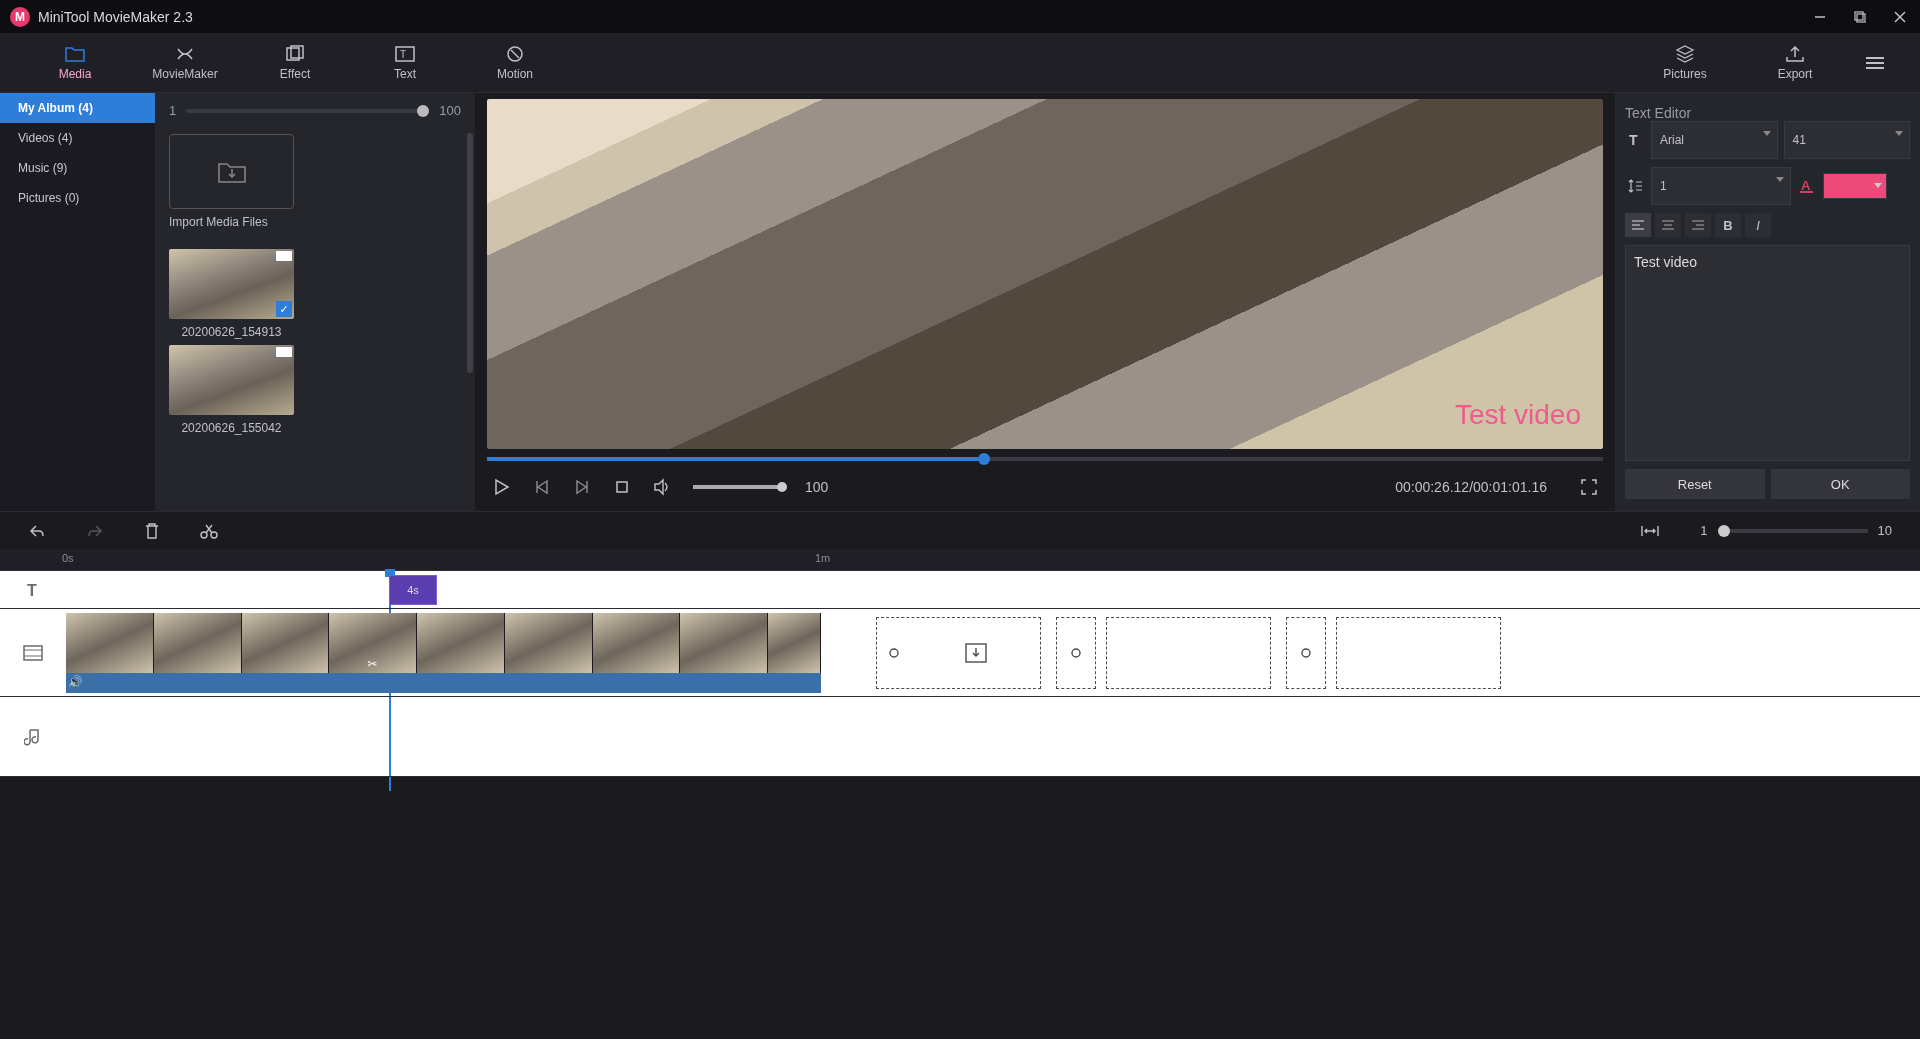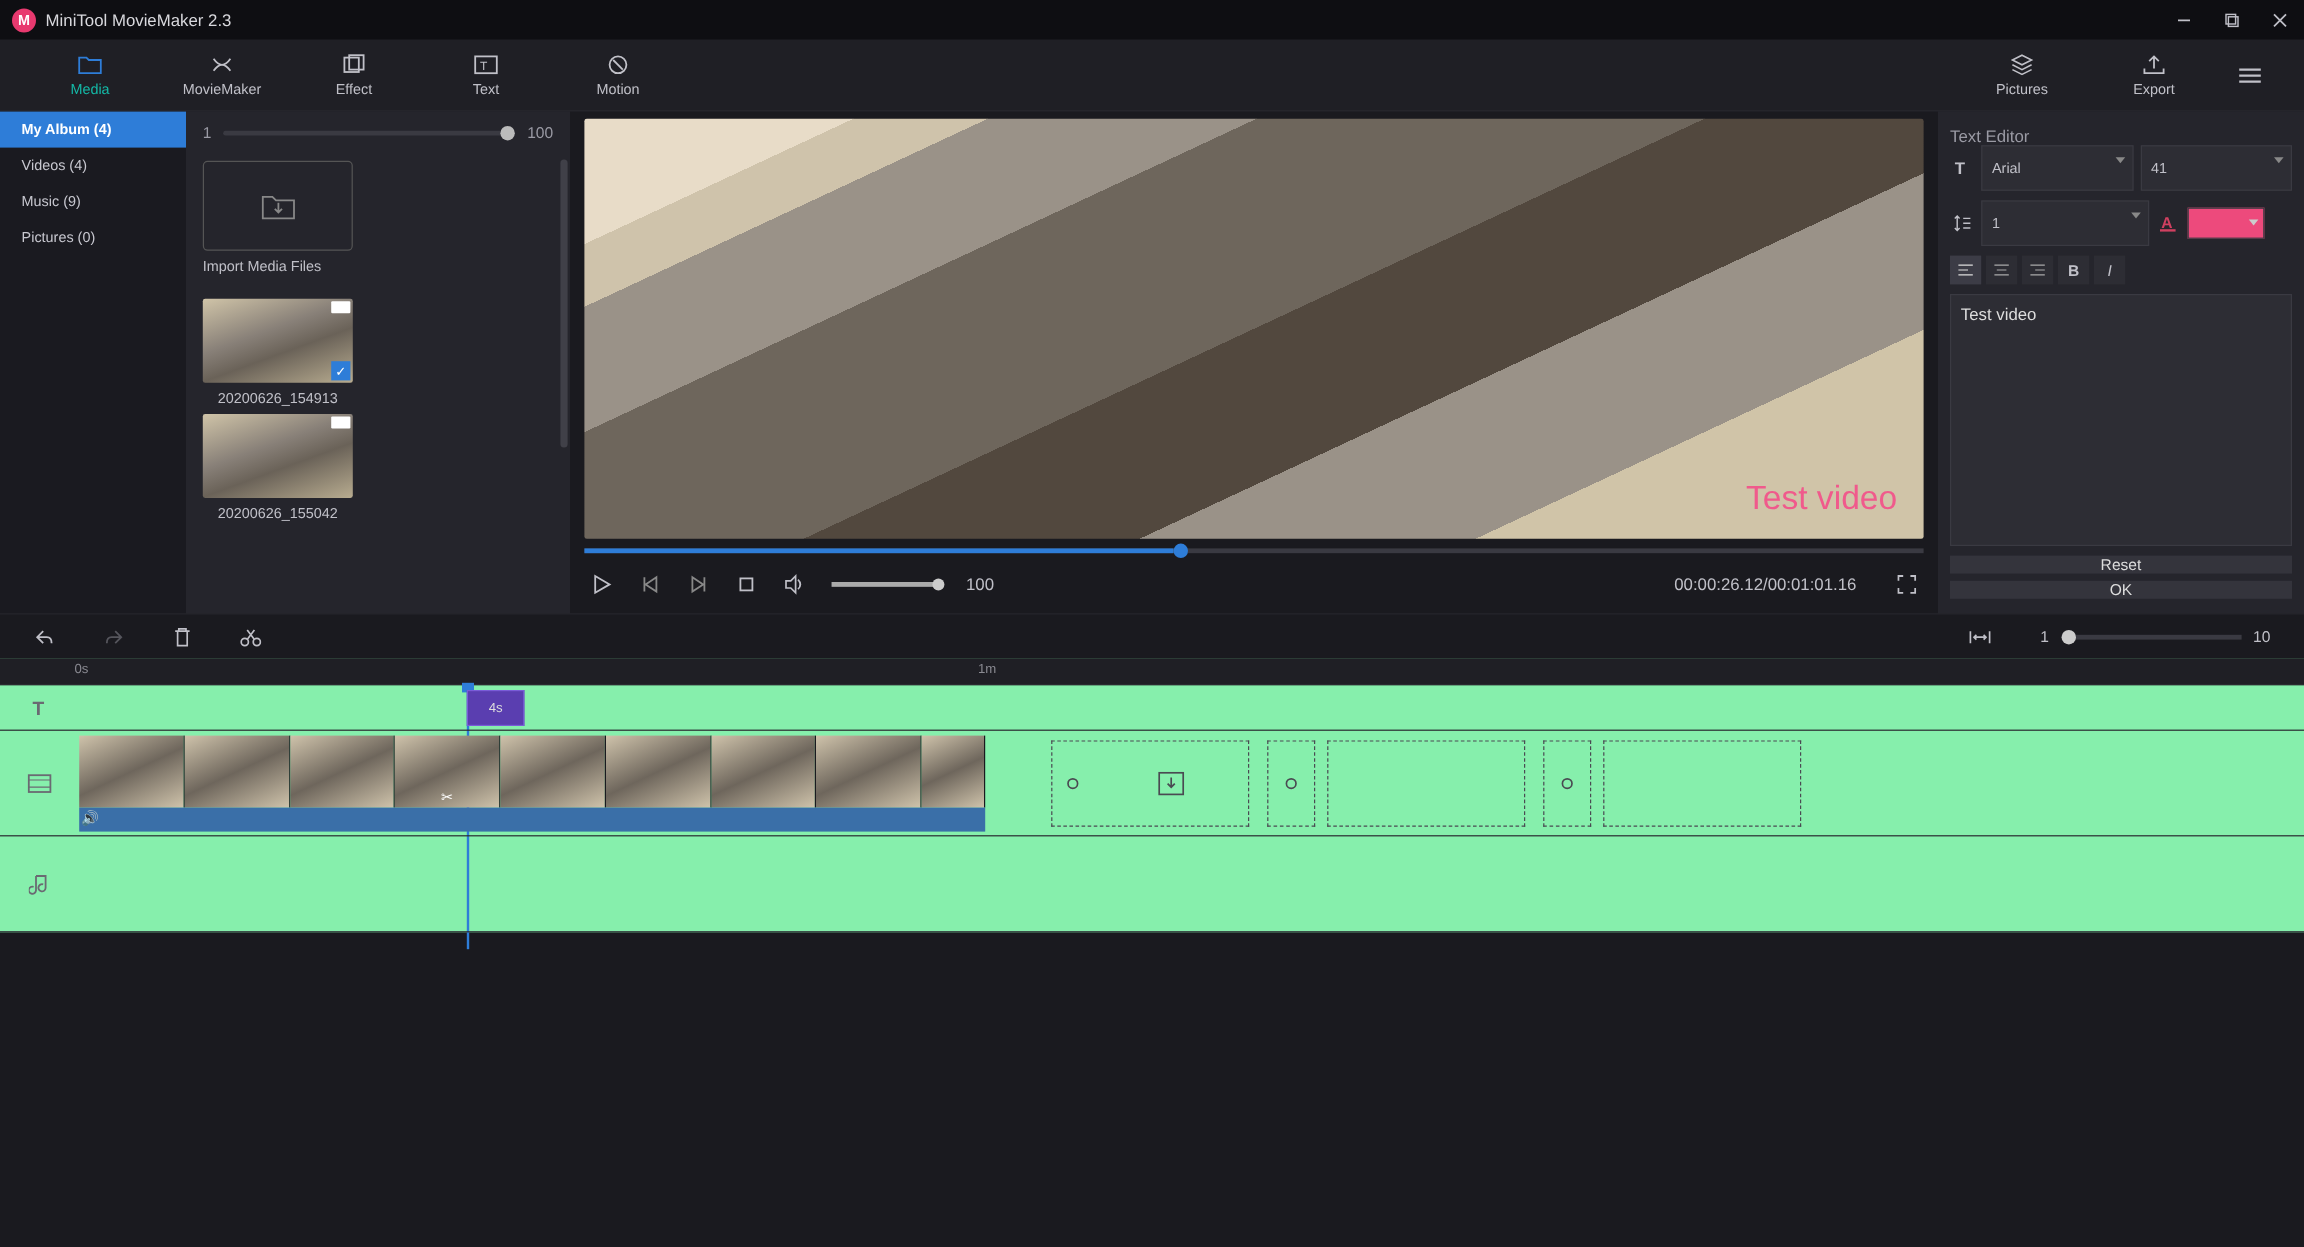--- a/index.html
+++ b/index.html
@@ -8,21 +8,21 @@
 
 .titlebar { height: 33px; background: #0e0e12; display: flex; align-items: center; padding: 0 10px; }
 .titlebar .logo { width: 20px; height: 20px; background: #e8396f; border-radius: 50%; display: flex; align-items: center; justify-content: center; color: #fff; font-size: 12px; font-weight: bold; margin-right: 8px; }
 .titlebar .title { color: #d8d8dd; font-size: 14px; flex: 1; }
 .titlebar .winbtn { width: 20px; height: 20px; margin-left: 20px; color: #c0c0c8; display: flex; align-items: center; justify-content: center; cursor: pointer; }
 .titlebar .winbtn svg { display: block; }
 
 
 .ribbon { height: 60px; background: #1f1f25; display: flex; align-items: center; padding: 0 20px; border-bottom: 1px solid #2a2a30; }
 .ribbon .tab { display: flex; flex-direction: column; align-items: center; justify-content: center; width: 110px; height: 60px; color: #c0c0c8; cursor: pointer; font-size: 12px; }
-.ribbon .tab.active { color: #14b8a6; }
+.ribbon .tab.active { color: #f9a8d4; }
 .ribbon .tab svg { margin-bottom: 4px; }
 .ribbon .spacer { flex: 1; }
 .ribbon .hbtn { width: 50px; display: flex; align-items: center; justify-content: center; color: #c0c0c8; cursor: pointer; }
 
 
 .main { display: flex; height: 418px; }
 
 
 .sidebar { width: 155px; background: #1a1a20; }
 .sidebar .item { padding: 8px 18px; font-size: 12px; color: #c8c8d0; cursor: pointer; }
@@ -65,34 +65,34 @@
 .texted .ic { color: #c0c0c8; width: 20px; display: flex; justify-content: center; }
 .texted .sel { flex: 1; background: #2d2d34; border: 1px solid #3a3a42; height: 38px; color: #c0c0c8; font-size: 12px; padding: 0 8px; display: flex; align-items: center; position: relative; }
 .texted .sel .caret { position: absolute; right: 6px; top: 9px; border-left: 4px solid transparent; border-right: 4px solid transparent; border-top: 5px solid #888; }
 .texted .num { width: 70px; }
 .texted .swatch { width: 64px; background: #ed4a7c; border: 1px solid #3a3a42; height: 26px; position: relative; }
 .texted .swatch .caret { position: absolute; right: 4px; top: 9px; border-left: 4px solid transparent; border-right: 4px solid transparent; border-top: 5px solid #ccc; }
 .texted .fmtbar { display: flex; gap: 4px; margin-bottom: 8px; }
 .texted .fmtbar .b { width: 26px; height: 24px; background: #2d2d34; display: flex; align-items: center; justify-content: center; color: #c0c0c8; font-size: 13px; cursor: pointer; }
 .texted .fmtbar .b.active { background: #3c3c46; }
 .texted .textarea { flex: 1; background: #2d2d34; border: 1px solid #3a3a42; padding: 8px; color: #ddd; font-size: 14px; margin-bottom: 8px; }
-.texted .btns { display: flex; gap: 6px; flex-direction: column; }
+.texted .btns { display: flex; gap: 6px; }
 .texted .btns .bt { flex: 1; height: 30px; background: #34343c; color: #ddd; display: flex; align-items: center; justify-content: center; cursor: pointer; font-size: 13px; }
 
 
 .toolrow { height: 38px; background: #1a1a1f; display: flex; align-items: center; padding: 0 28px; gap: 40px; border-top: 1px solid #2a2a30; }
 .toolrow .tbtn { color: #9a9aa4; cursor: pointer; }
 .toolrow .tbtn.disabled { color: #55555c; }
 .toolrow .spacer { flex: 1; }
 .toolrow .tzoom { display: flex; align-items: center; gap: 10px; font-size: 13px; color: #c0c0c8; }
 .toolrow .tzoom .tr { width: 150px; height: 4px; background: #3a3a42; position: relative; }
 .toolrow .tzoom .tr .d { position: absolute; left: 0; top: -4px; width: 12px; height: 12px; background: #ccc; border-radius: 50%; }
 
 
-.timeline { background: #86efac; }
+.timeline { background: #ffffff; }
 .timeline .ruler { height: 22px; background: #1f1f25; position: relative; font-size: 11px; color: #8a8a92; border-bottom: 1px solid #2a2a30; }
 .timeline .ruler span { position: absolute; top: 3px; }
 .timeline .track { height: 44px; display: flex; align-items: center; border-bottom: 1px solid #2a2a30; position: relative; }
 .timeline .track.text { height: 38px; }
 .timeline .track.video { height: 88px; }
 .timeline .track.audio { height: 80px; }
 .timeline .trackicon { width: 66px; display: flex; align-items: center; justify-content: center; color: #6a6a72; }
 .timeline .trackbody { flex: 1; position: relative; height: 100%; text-align: right; }
 
 .textclip { position: absolute; left: 323px; top: 4px; width: 48px; height: 30px; background: #5a3eb0; border: 1px solid #7a5cd8; display: flex; align-items: center; justify-content: center; font-size: 11px; color: #ddd; }

